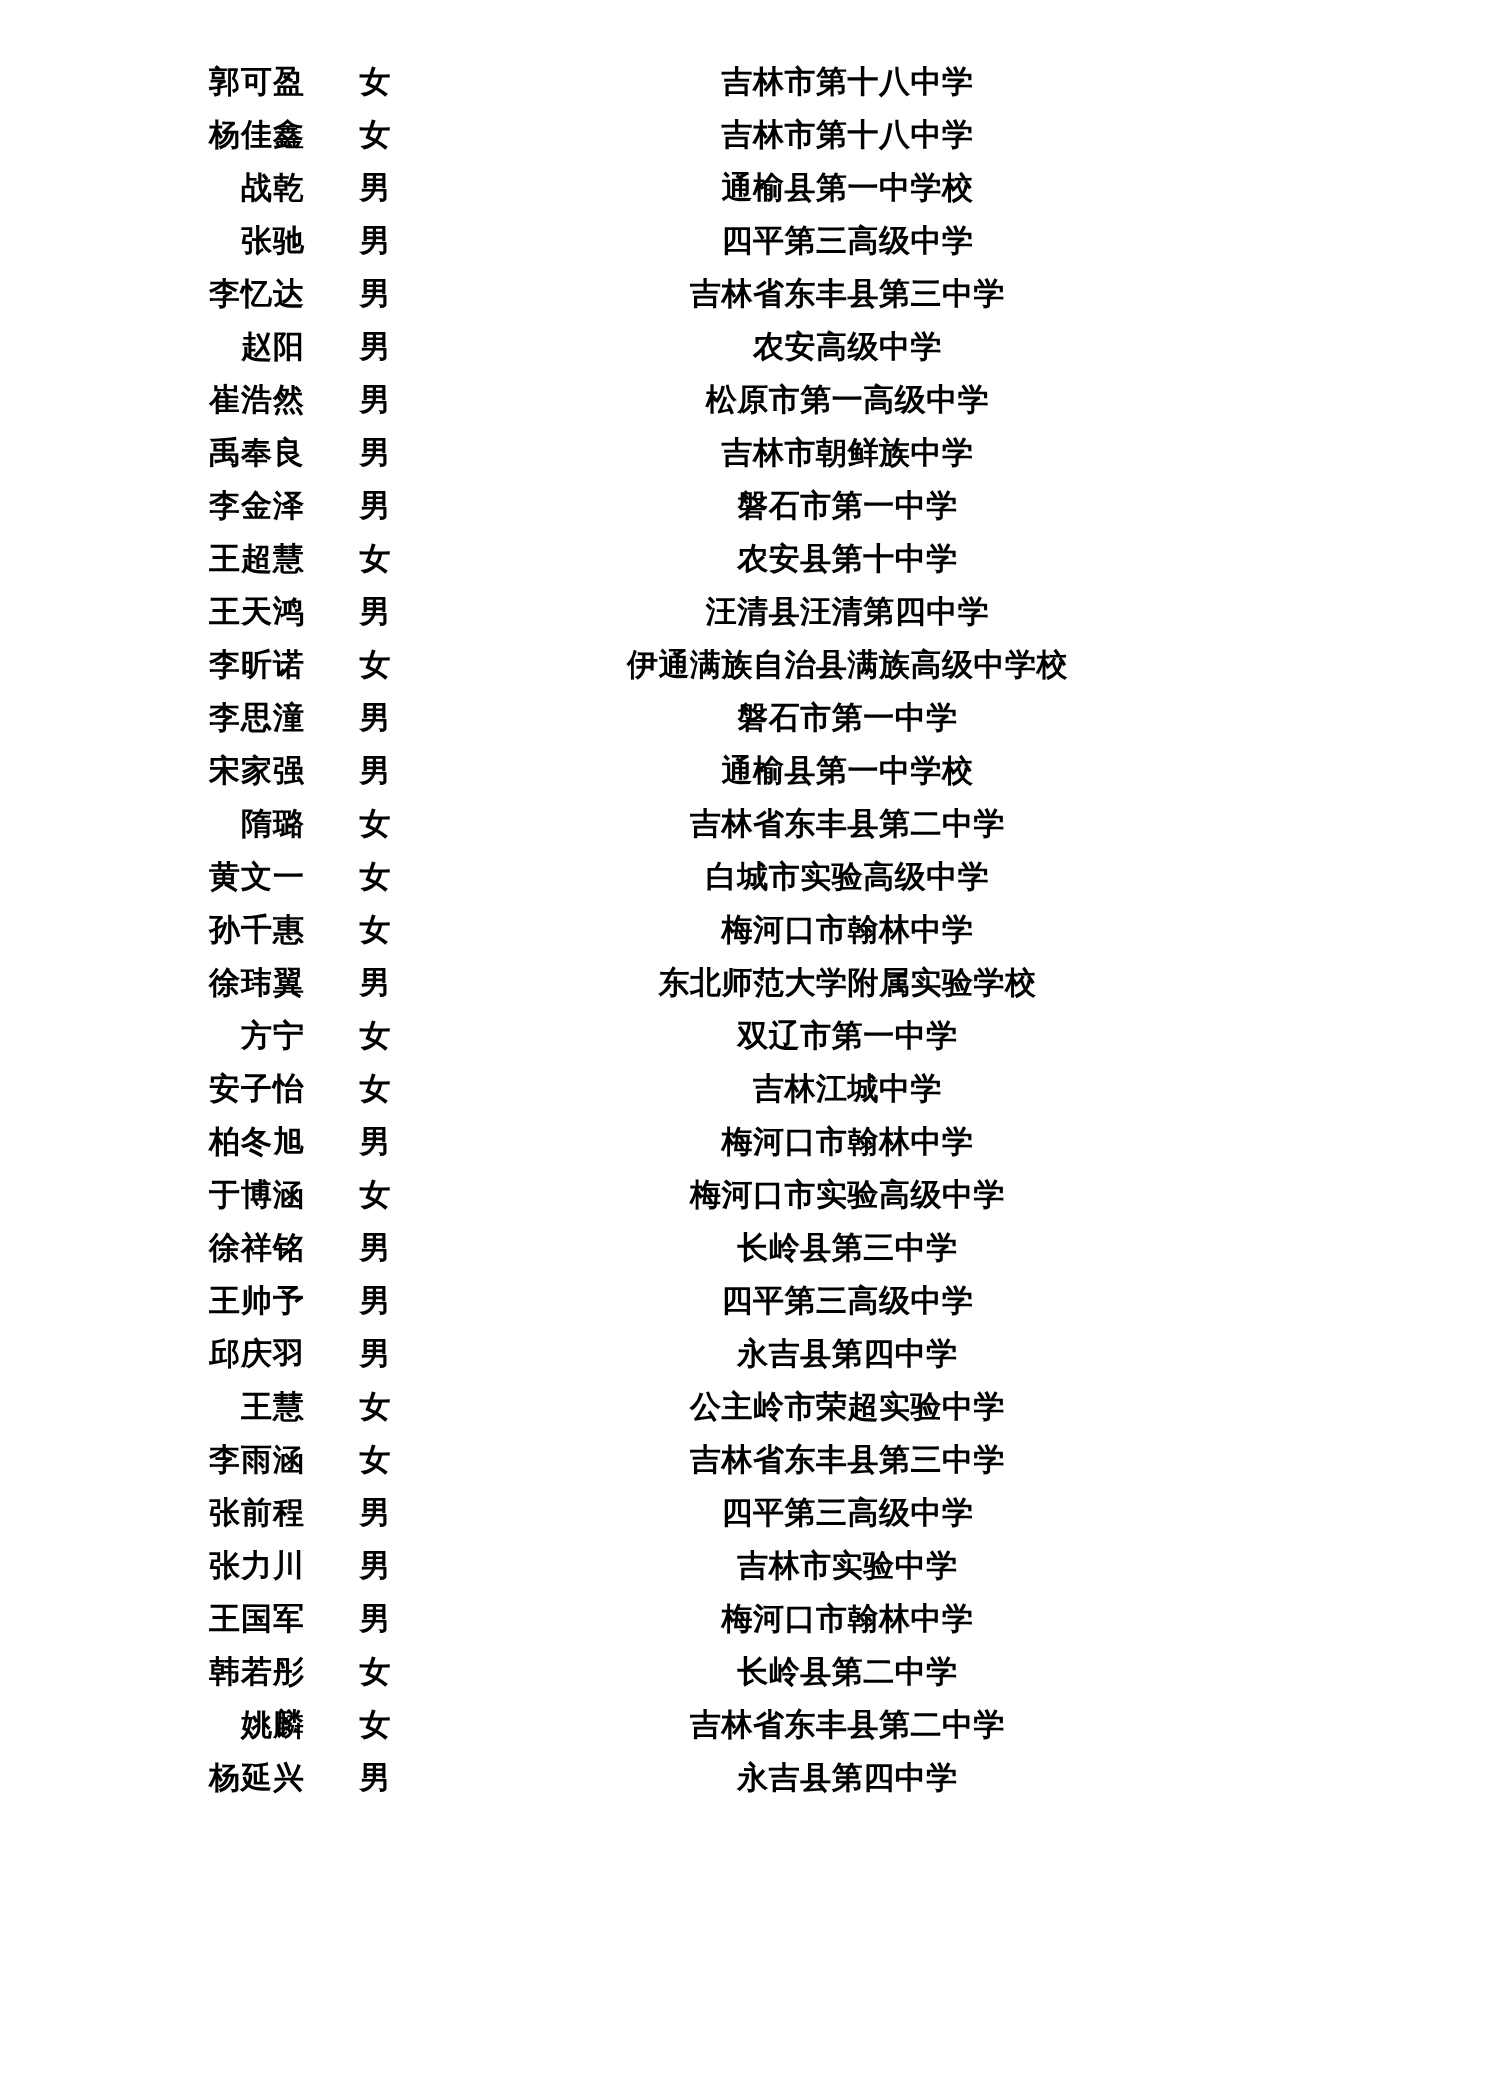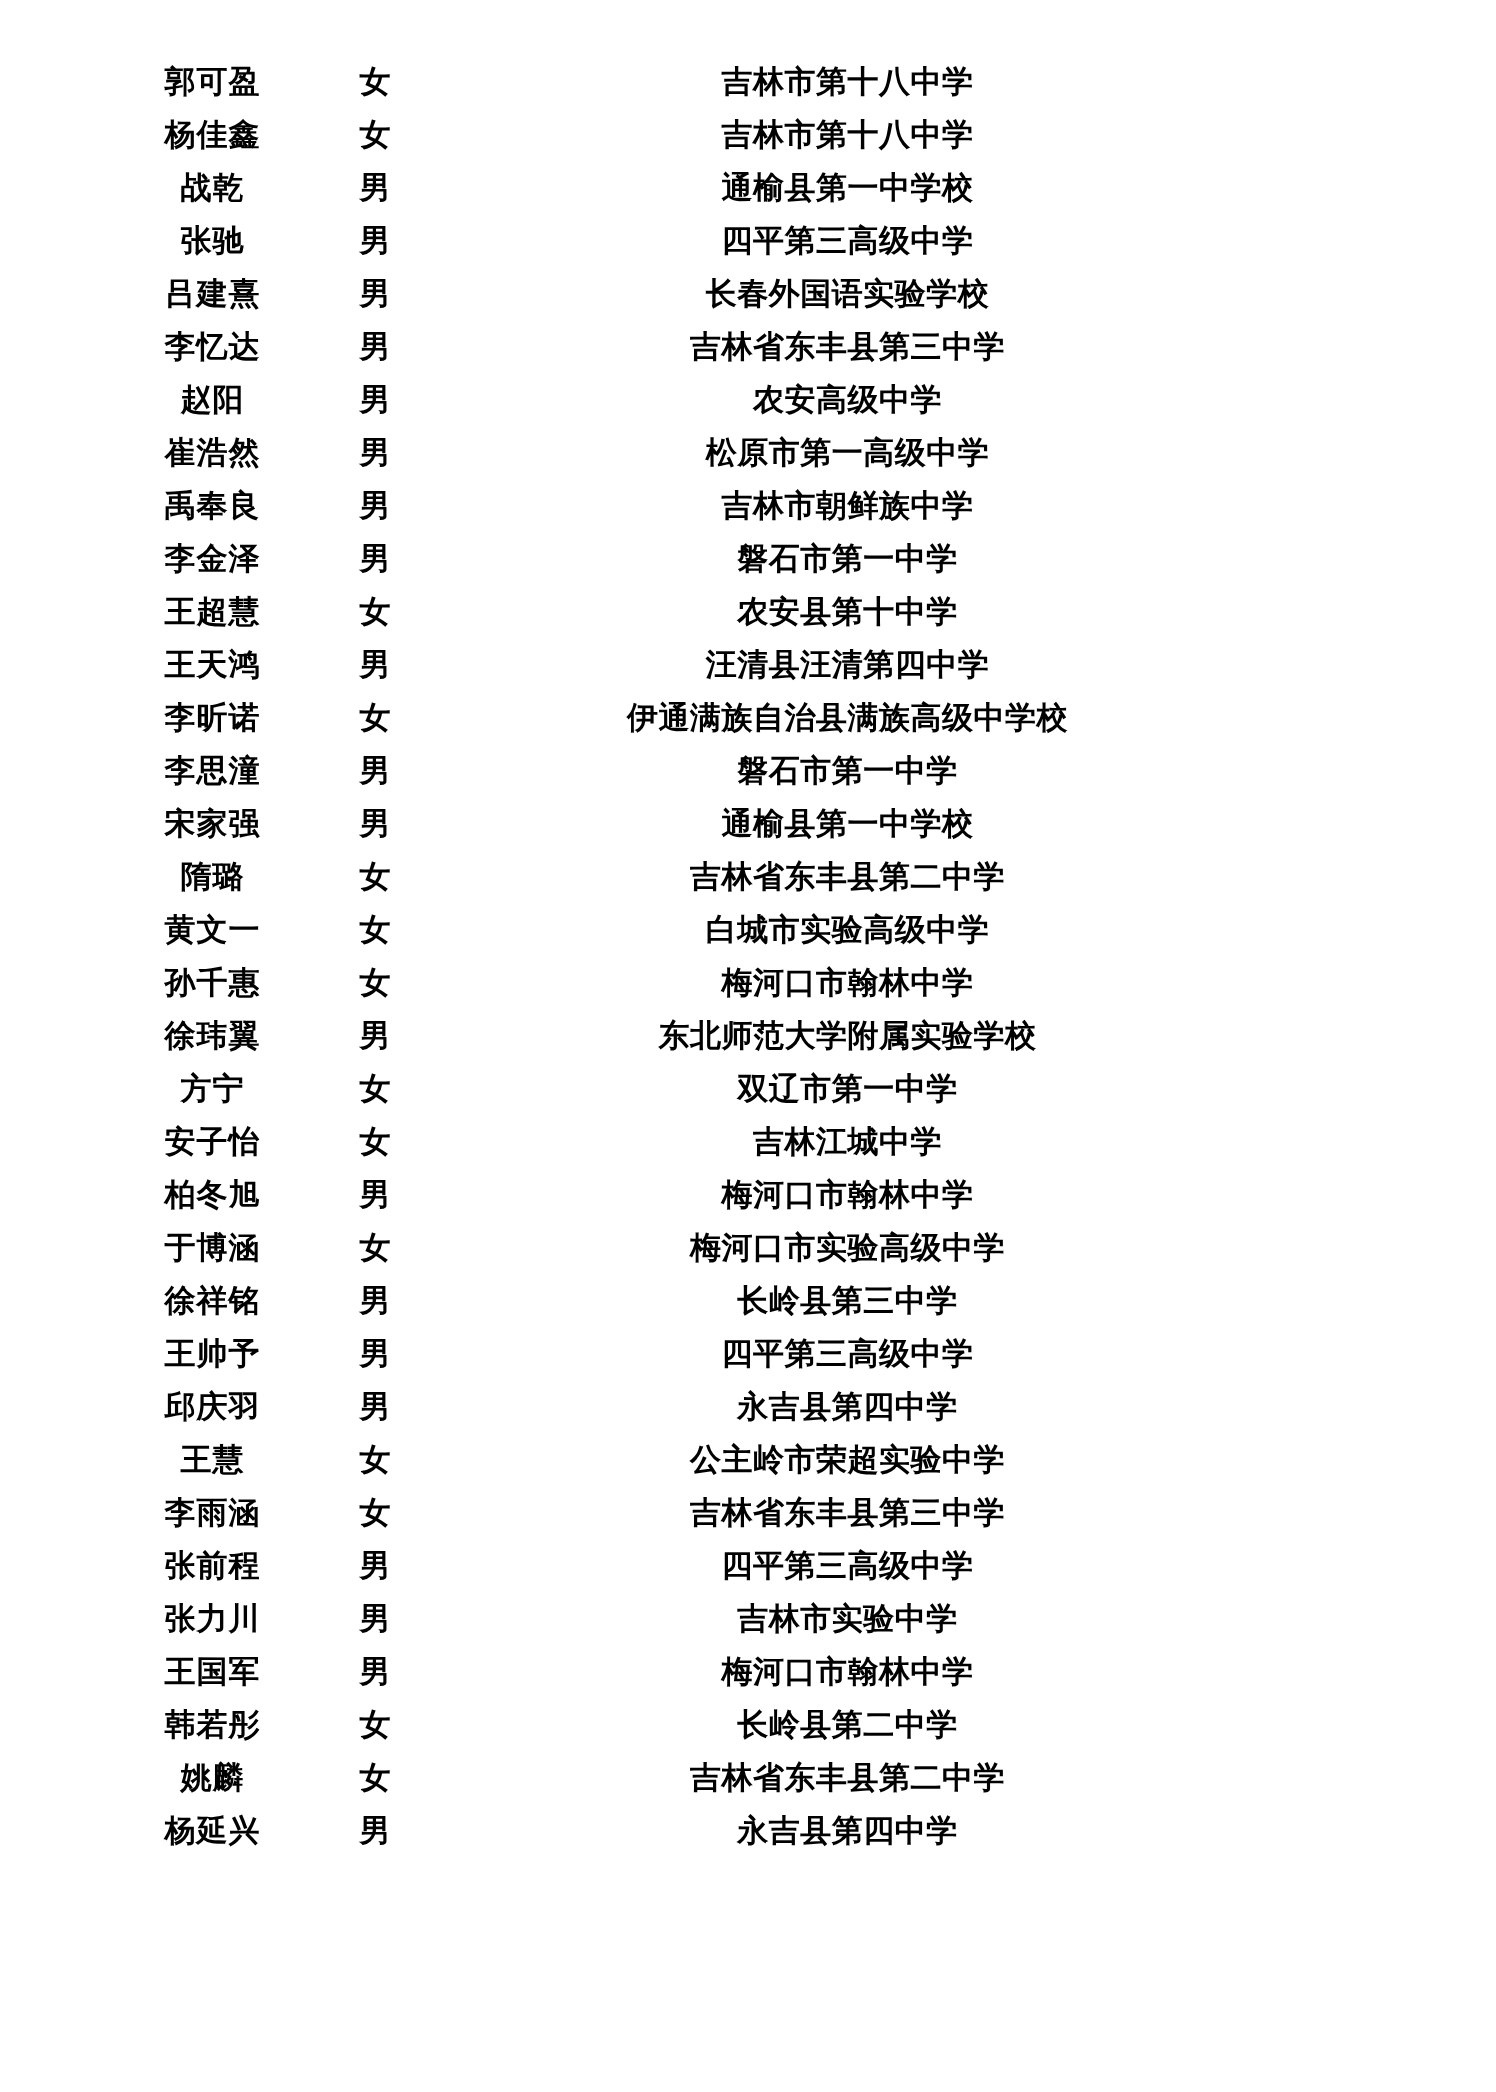--- a/index.html
+++ b/index.html
@@ -30,21 +30,21 @@
     padding: 0;
     height: 53px;
     line-height: 53px;
     font-size: 31px;
     font-weight: 700;
     white-space: nowrap;
     vertical-align: middle;
   }
   td.col-name {
     width: 185px;
-    text-align: center;
+    text-align: right;
     letter-spacing: 1px;
   }
   td.col-gender {
     width: 140px;
     text-align: center;
   }
   td.col-school {
     width: 805px;
     text-align: center;
     letter-spacing: 0.5px;
@@ -71,25 +71,20 @@
           <td class="col-name">战乾</td>
           <td class="col-gender">男</td>
           <td class="col-school">通榆县第一中学校</td>
         </tr>
         <tr>
           <td class="col-name">张驰</td>
           <td class="col-gender">男</td>
           <td class="col-school">四平第三高级中学</td>
         </tr>
         <tr>
-          <td class="col-name">吕建熹</td>
-          <td class="col-gender">男</td>
-          <td class="col-school">长春外国语实验学校</td>
-        </tr>
-        <tr>
           <td class="col-name">李忆达</td>
           <td class="col-gender">男</td>
           <td class="col-school">吉林省东丰县第三中学</td>
         </tr>
         <tr>
           <td class="col-name">赵阳</td>
           <td class="col-gender">男</td>
           <td class="col-school">农安高级中学</td>
         </tr>
         <tr>

